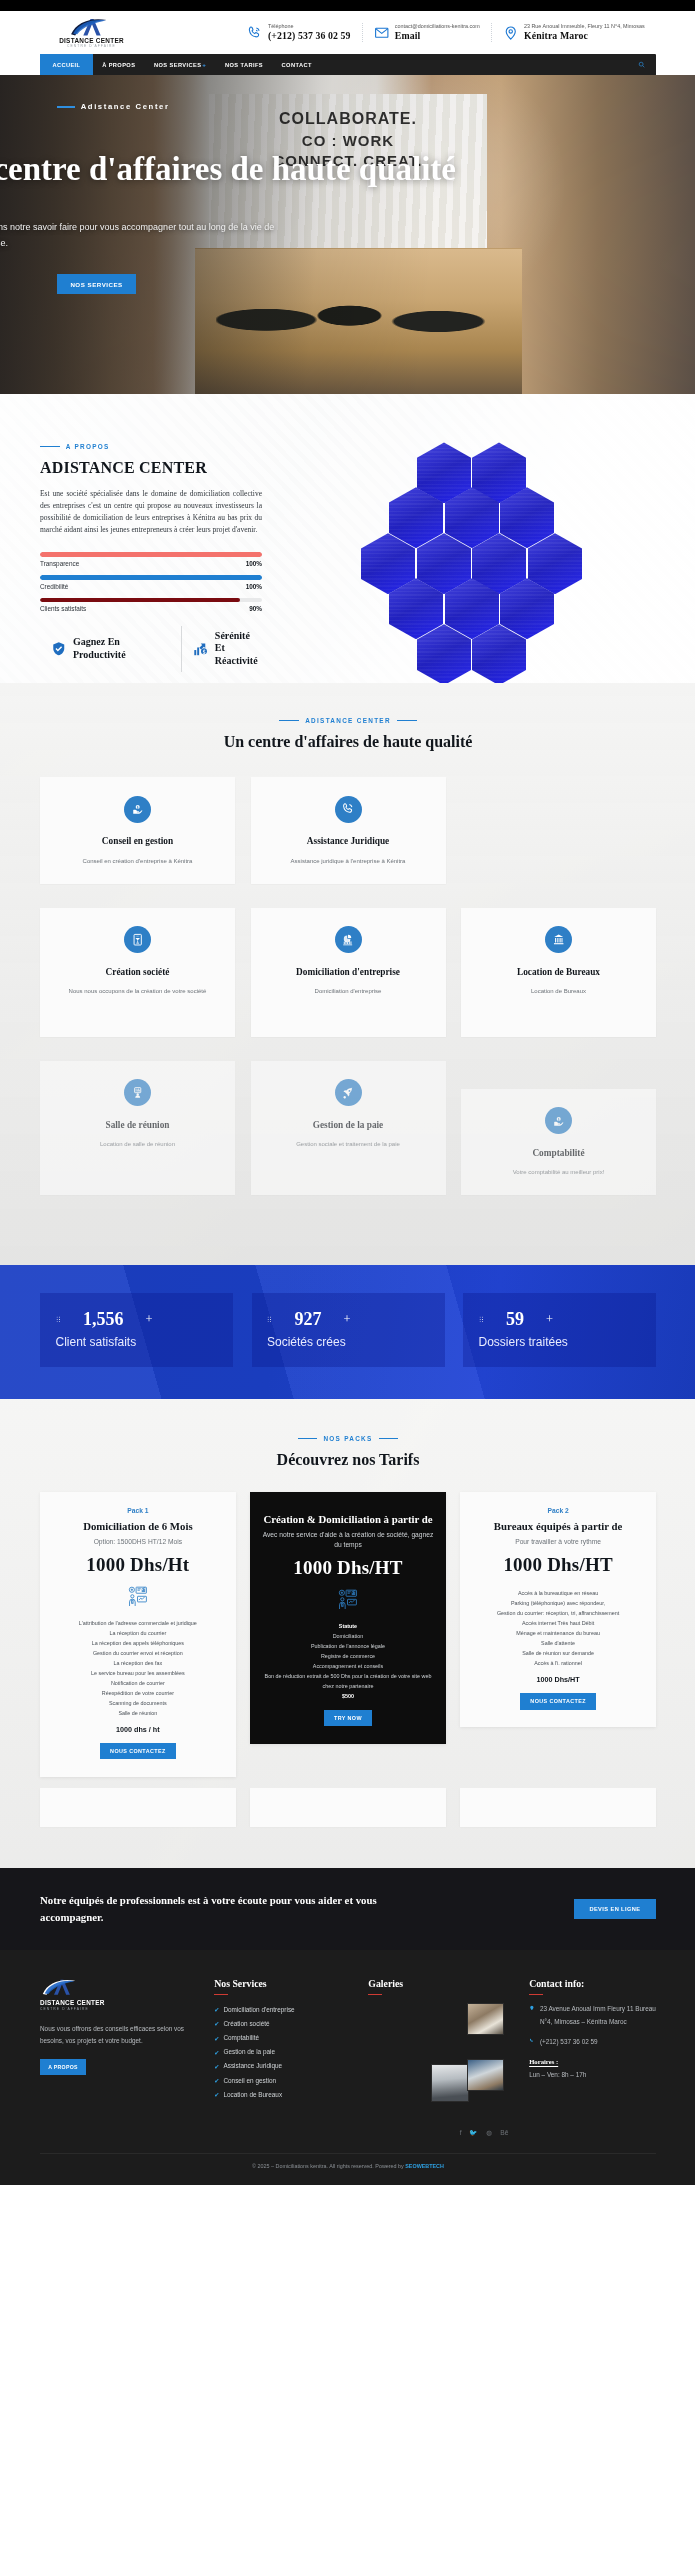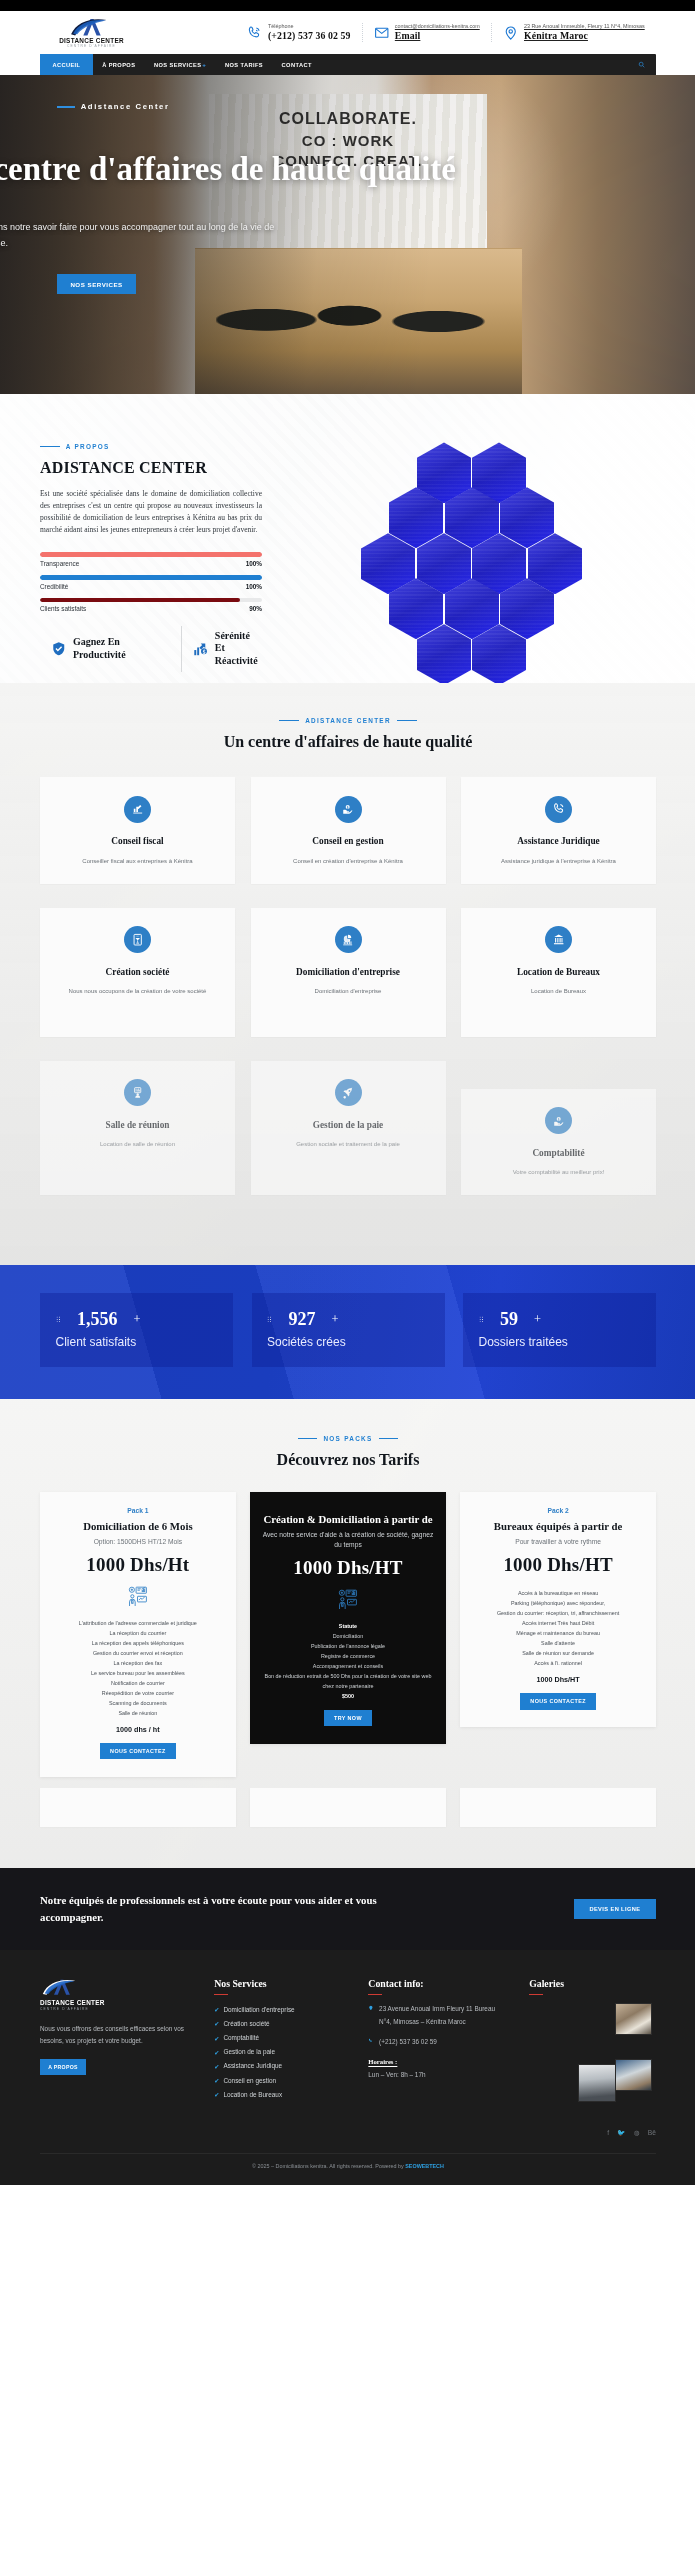--- a/index.html
+++ b/index.html
@@ -28,21 +28,21 @@
   .logo-mark { position: relative; width: 47px; height: 20.6px; }
   .logo-mark svg { display:block; }
   .logo-name {
     font-size: 6.4px; font-weight: 700; letter-spacing: 0.3px; color: #111;
     margin-top: -1px;
   }
   .logo-sub { font-size: 3.3px; letter-spacing: 1.1px; color: #9aa0a6; margin-top: 0.5px; }
 
   .hdr-spacer { flex: 1; }
   .hdr-item { display: flex; align-items: center; gap: 5.2px; padding: 0 11.3px; }
-  .hdr-item + .hdr-item { border-left: 0.5px dotted #cfd4da; text-decoration: underline; }
+  .hdr-item + .hdr-item { border-left: 0.5px dotted #cfd4da; }
   .hdr-ico { width: 15.5px; height: 15.5px; flex: 0 0 15.5px; color: #1a76d2; }
   .hdr-ico svg { width: 100%; height: 100%; display: block; }
   .hdr-txt-top { font-size: 5.4px; color: #555; line-height: 1.3; }
   .hdr-txt-main {
     font-family: "Liberation Serif", serif;
     font-size: 9.8px; font-weight: 700; color: #111; line-height: 1.25; letter-spacing: 0.1px;
   }
 
   
   .navwrap { padding: 0 40px; background: #fff; position: relative; z-index: 5; }
@@ -230,21 +230,21 @@
     padding: 28px 40px 32px 40px; position: relative; overflow: hidden;
   }
   .stats::before {
     content: ""; position: absolute; inset: 0;
     background: linear-gradient(74deg, rgba(255,255,255,.06) 0 22%, rgba(0,0,0,.05) 22% 40%, rgba(255,255,255,.05) 40% 66%, rgba(0,0,0,.04) 66% 100%);
   }
   .stat-grid { position: relative; display: grid; grid-template-columns: repeat(3,1fr); gap: 18.5px; }
   .stat-card { background: rgba(8,24,140,.34); padding: 15.5px 15.5px 17.5px 15.5px; }
   .stat-num {
     font-family: "Liberation Serif", serif;
-    color: #fff; font-size: 18px; font-weight: 700; display: flex; align-items: center; gap: 16px;
+    color: #fff; font-size: 18px; font-weight: 700; display: flex; align-items: center; gap: 22px;
   }
   .stat-num .dots {
     display: inline-block; width: 4.6px; height: 7.2px; margin-right: 1px;
     background:
       radial-gradient(circle, #fff 45%, transparent 46%) 0 0/2.3px 2.3px repeat;
     opacity: .9;
   }
   .stat-num .plus { font-size: 12.4px; font-weight: 400; }
   .stat-label { color: #e9ecff; font-size: 12px; margin-top: 5.2px; }
 
@@ -553,32 +553,20 @@
         <span class="k">ADISTANCE CENTER</span>
         <span class="bar"></span>
       </div>
       <div class="sec-h2">Un centre d'affaires de haute qualité</div>
     </div>
 
     <div class="svc-grid">
       <div class="svc-card">
         <div class="svc-ico">
           <svg viewBox="0 0 24 24" fill="currentColor">
-              <path d="M4 19h16v1.6H4z"></path>
-              <rect x="5" y="12" width="3" height="6"></rect>
-              <rect x="9.5" y="8.5" width="3" height="9.5"></rect>
-              <path d="M16.5 5.2l2.2 2.2-5.2 5.2-2.7.5.5-2.7 5.2-5.2z"></path>
-            </svg>
-        </div>
-        <div class="svc-title">Conseil fiscal</div>
-        <div class="svc-desc">Conseiller fiscal aux entreprises à Kénitra</div>
-      </div>
-      <div class="svc-card">
-        <div class="svc-ico">
-          <svg viewBox="0 0 24 24" fill="currentColor">
               <circle cx="12" cy="9" r="3.6"></circle>
               <path d="M11.6 6.9h.8v.5c.5.1.9.3 1.2.6l-.6.7c-.3-.3-.6-.4-1-.4s-.6.2-.6.4c0 .3.3.4.9.6.8.3 1.3.6 1.3 1.4 0 .7-.5 1.1-1.2 1.3v.5h-.8v-.5c-.6-.1-1-.4-1.4-.8l.7-.6c.3.3.6.5 1 .5s.6-.2.6-.4-.2-.4-.8-.6c-.8-.2-1.3-.6-1.3-1.3 0-.7.4-1.1 1.1-1.3v-.6z" fill="#2e7fc6"></path>
               <path d="M4 14.5c1.6-1.1 3.2-1.1 4.8 0l2.6 1.8h2.3c.9 0 .9 1.3 0 1.3h-3.2v.9h3.7c.9 0 1.7-.4 2.3-1l2.4-2.3c.7-.7 1.8.3 1.2 1.1l-3 3.3c-.8.9-2 1.4-3.2 1.4H4v-6.5z"></path>
             </svg>
         </div>
         <div class="svc-title">Conseil en gestion</div>
         <div class="svc-desc">Conseil en création d'entreprise à Kénitra</div>
       </div>
       <div class="svc-card">
         <div class="svc-ico">
@@ -872,20 +860,36 @@
               <span>Conseil en gestion</span>
             </div>
           <div class="ft-li">
               <span class="ft-check">✔</span>
               <span>Location de Bureaux</span>
             </div>
         </div>
       </div>
 
       <div>
+        <div class="ft-h">Galeries</div>
+        <div class="ft-rule"></div>
+        <div class="gal">
+          <div class="gal-img g1"></div>
+          <div class="gal-img g3"></div>
+          <div class="gal-img g2"></div>
+        </div>
+        <div class="socials">
+          <span>f</span>
+          <span>🐦</span>
+          <span>◍</span>
+          <span>Bē</span>
+        </div>
+      </div>
+
+      <div>
         <div class="ft-h">Contact info:</div>
         <div class="ft-rule"></div>
         <div class="ft-ci">
           <span class="ico">
             <svg viewBox="0 0 24 24" fill="currentColor">
                 <path d="M12 22s7-7.2 7-12a7 7 0 1 0-14 0c0 4.8 7 12 7 12z"></path>
               </svg>
           </span>
           <span>23 Avenue Anoual Imm Fleury 11 Bureau N°4, Mimosas – Kénitra Maroc</span>
         </div>
@@ -893,36 +897,20 @@
           <span class="ico">
             <svg viewBox="0 0 24 24" fill="currentColor">
                 <path d="M6.6 2.9c.8 0 1.3.4 1.6 1l.8 1.8c.3.7.1 1.2-.4 1.6l-.7.6c.7 1.6 1.9 2.8 3.5 3.5l.6-.7c.4-.5.9-.7 1.6-.4l1.8.8c.7.3 1 .8 1 1.6 0 1.7-1.4 2.9-3 2.7-5.1-.6-8.7-4.2-9.3-9.3-.2-1.6 1-2.9 2.5-3.2z"></path>
               </svg>
           </span>
           <span>(+212) 537 36 02 59</span>
         </div>
         <div class="ft-horaires">Horaires :</div>
         <div class="ft-hours">Lun – Ven: 8h – 17h</div>
       </div>
-
-      <div>
-        <div class="ft-h">Galeries</div>
-        <div class="ft-rule"></div>
-        <div class="gal">
-          <div class="gal-img g1"></div>
-          <div class="gal-img g3"></div>
-          <div class="gal-img g2"></div>
-        </div>
-        <div class="socials">
-          <span>f</span>
-          <span>🐦</span>
-          <span>◍</span>
-          <span>Bē</span>
-        </div>
-      </div>
     </div>
 
     <div class="copy">
       <span>© 2025 – Domiciliations kenitra. All rights reserved. Powered by</span>
       <b>SEOWEBTECH</b>
     </div>
   </div>
 </div>
 
 

